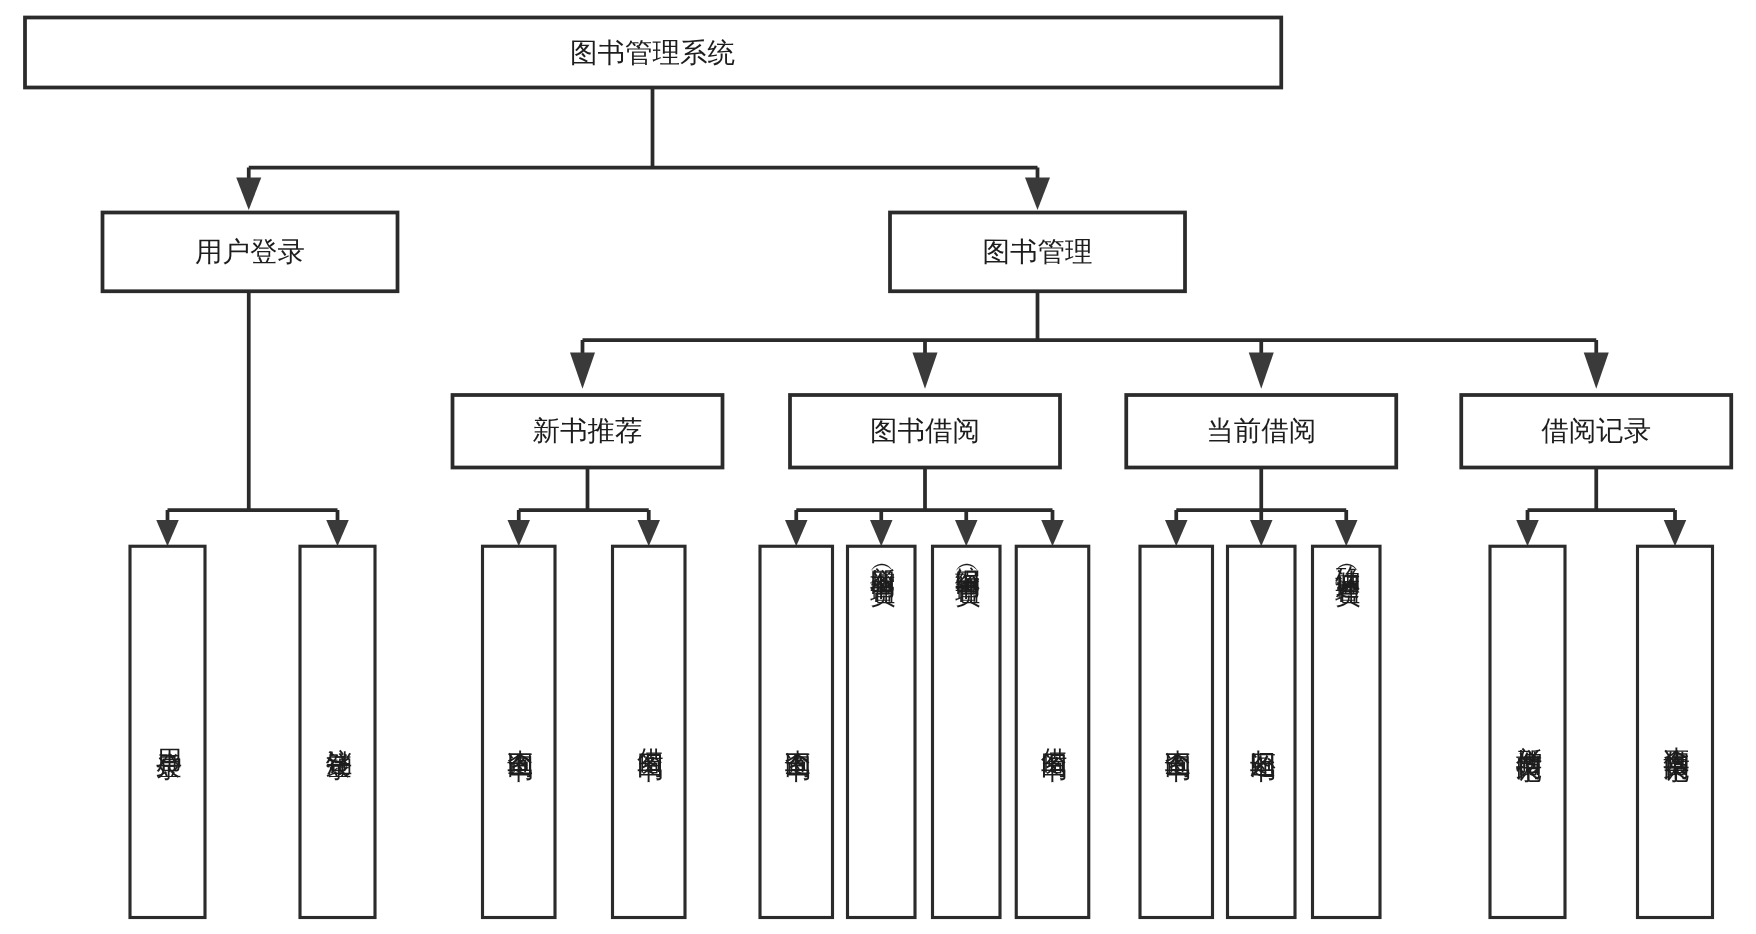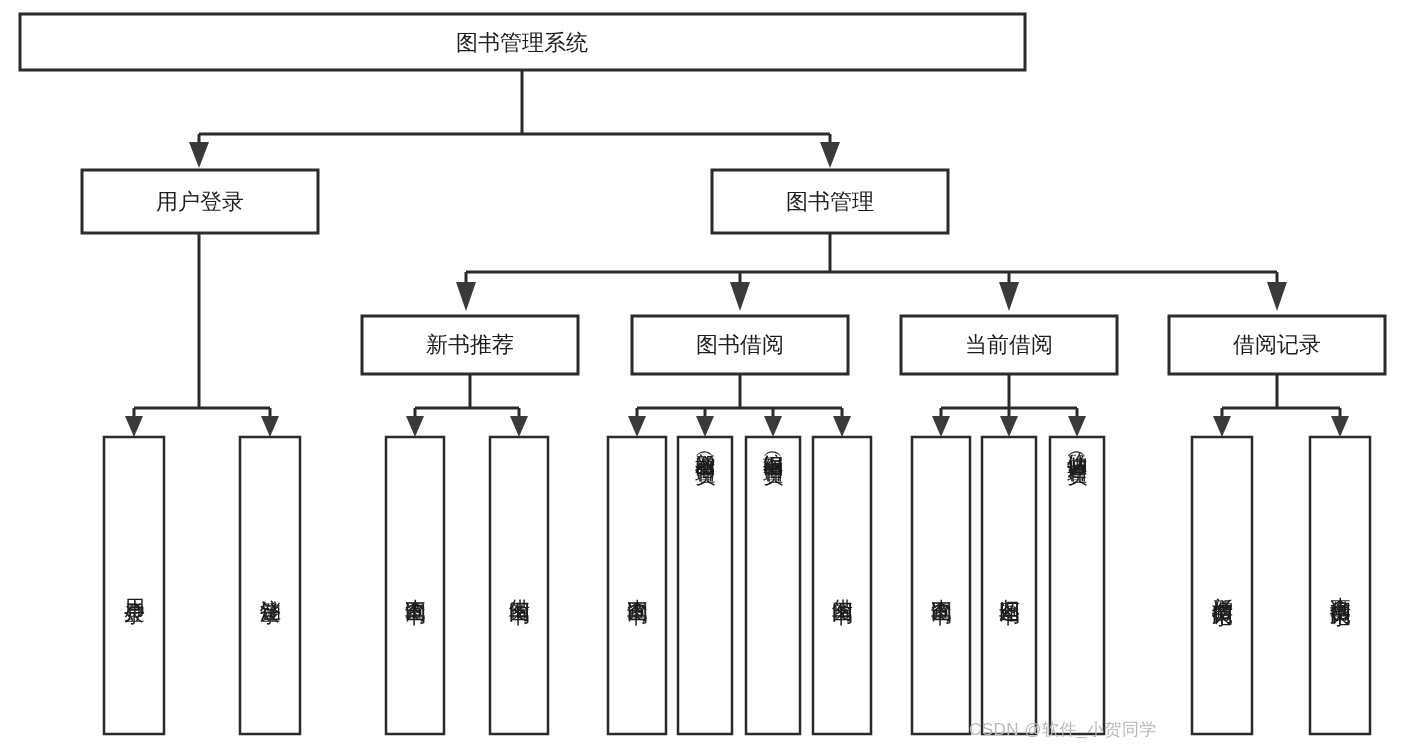--- a/index.html
+++ b/index.html
@@ -278,15 +278,14 @@
     <span class="vert-label" style="font-size:20px;">确认归还（管理员）</span>
   </div>
 
   <div class="vert-label-wrap" style="left:1192px; top:437px; width:60px; height:297px;">
     <span class="vert-label">新增借阅记录</span>
   </div>
   <div class="vert-label-wrap" style="left:1310px; top:437px; width:60px; height:297px;">
     <span class="vert-label">查询借阅记录</span>
   </div>
 
-  <div id="watermark">CSDN @软件_小贺同学</div>
 
 </div>
 
 </body></html>

